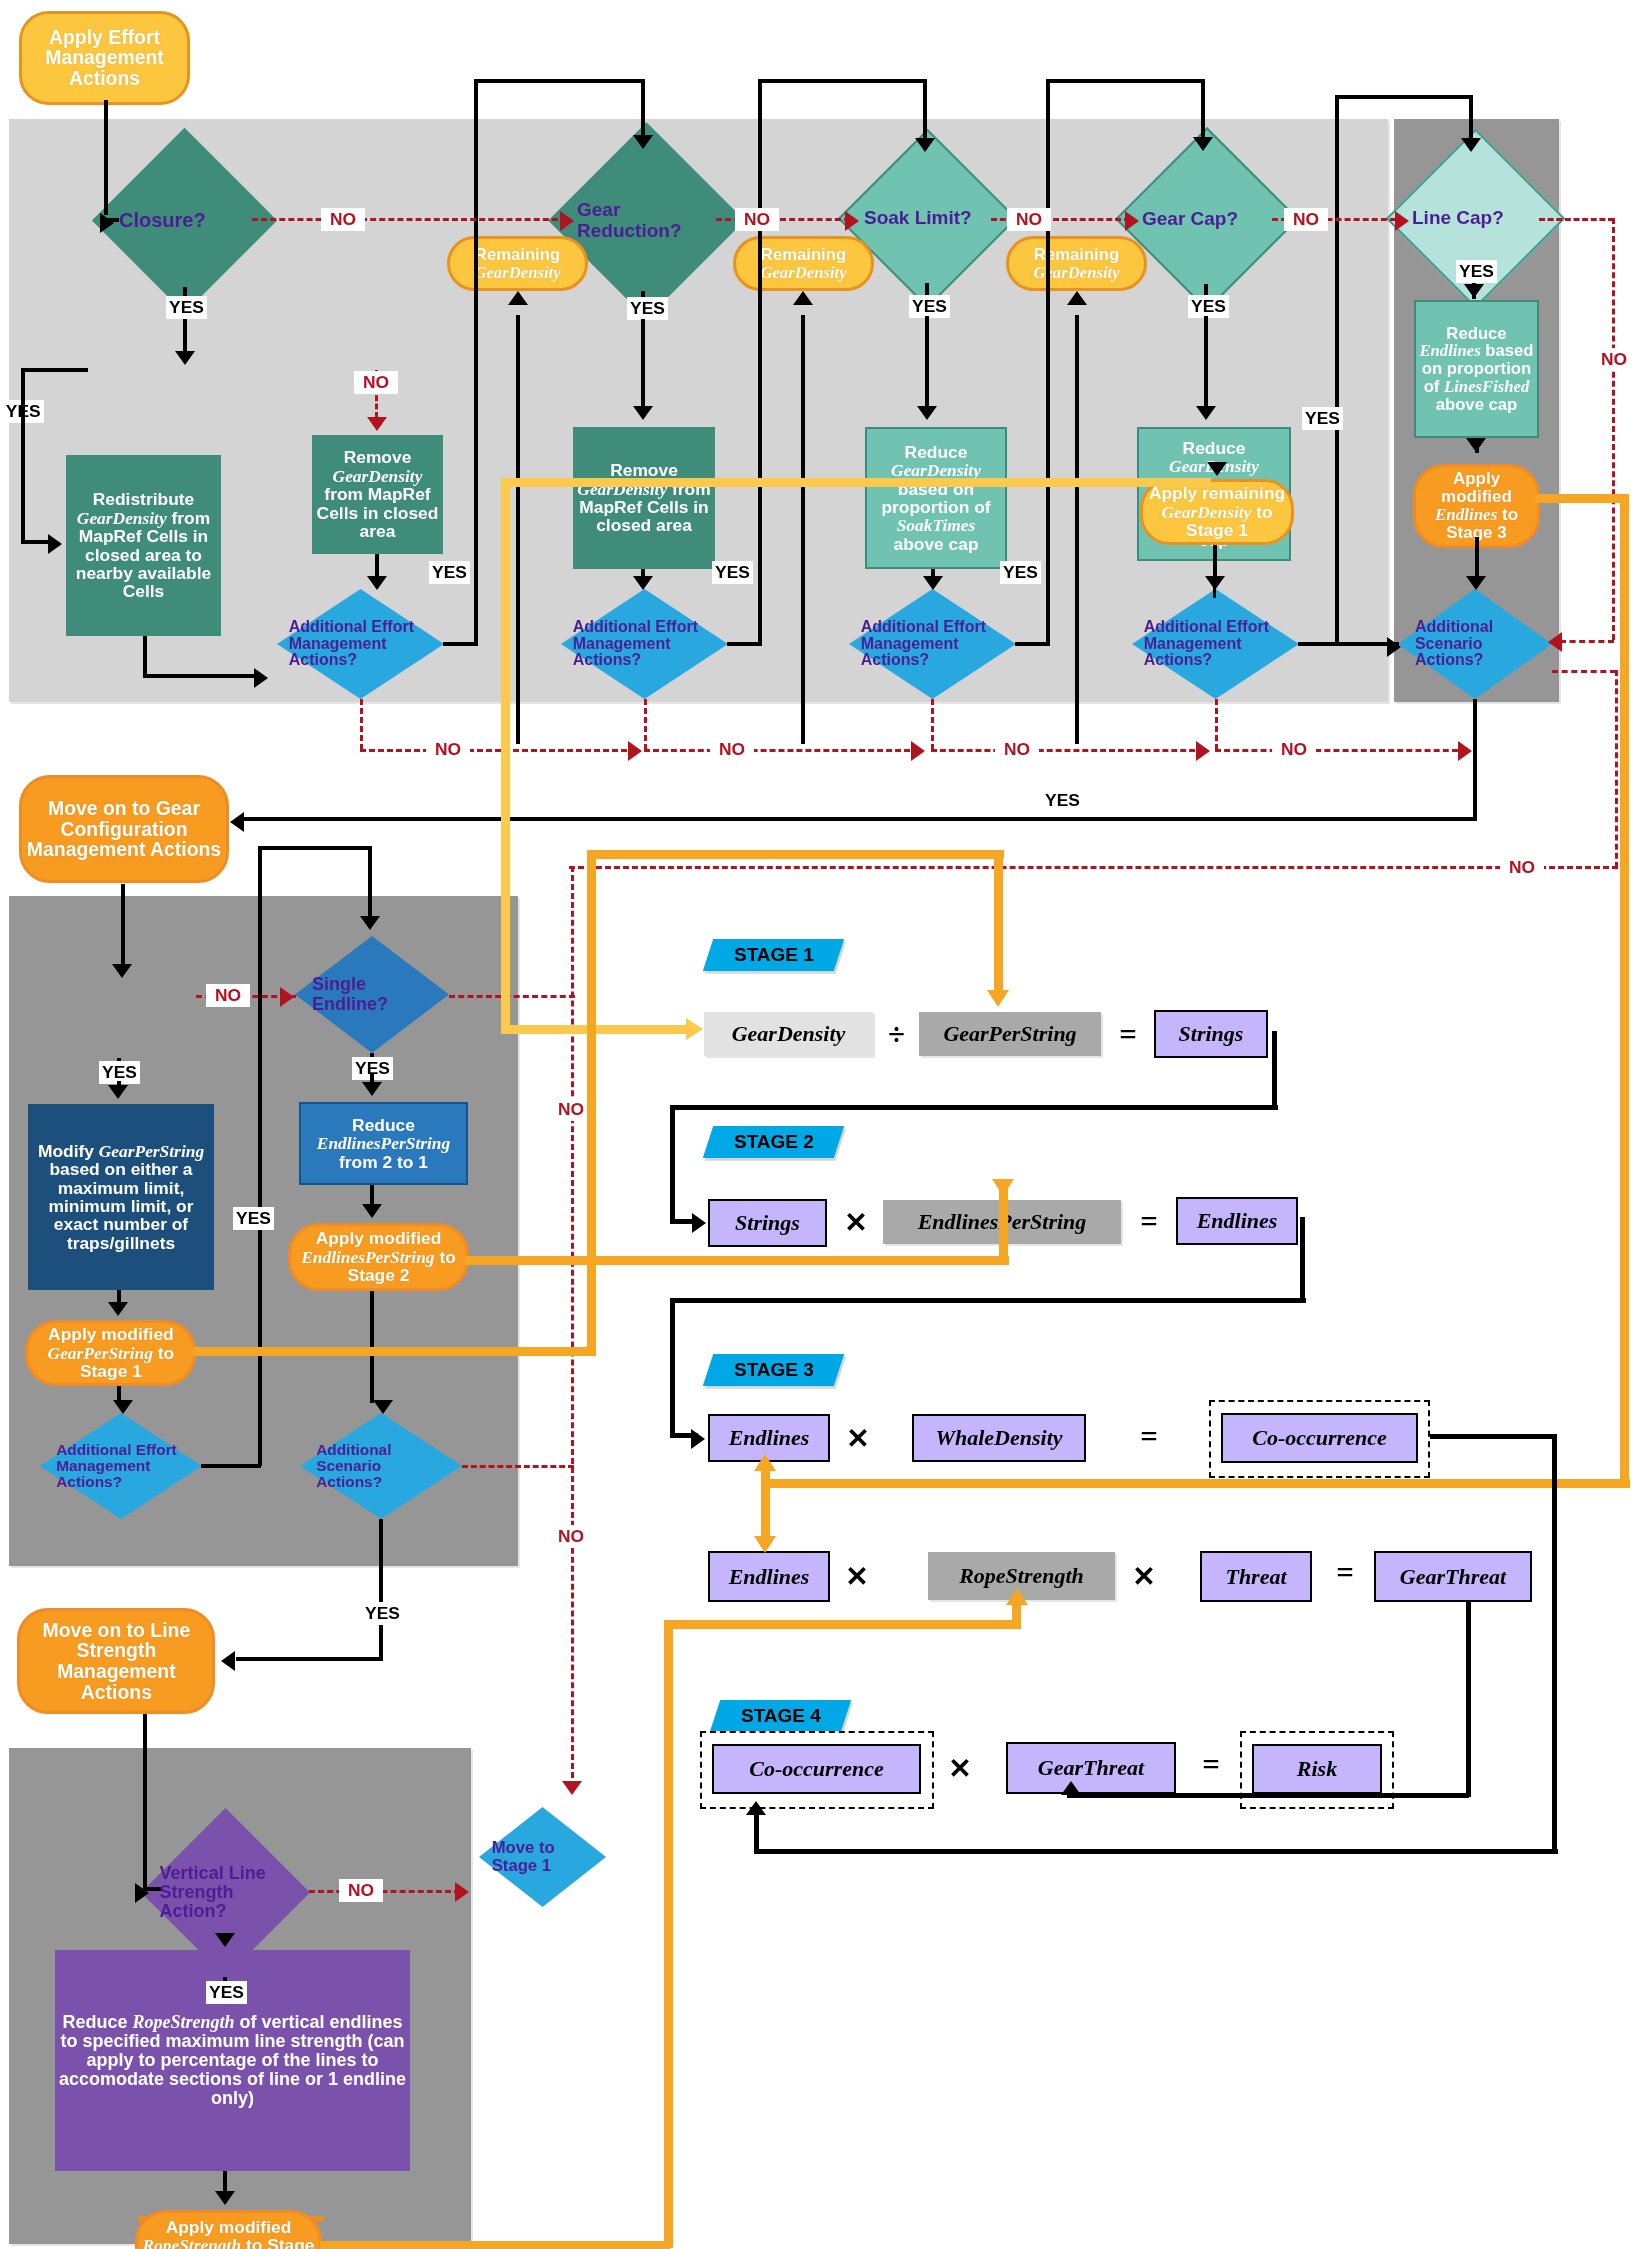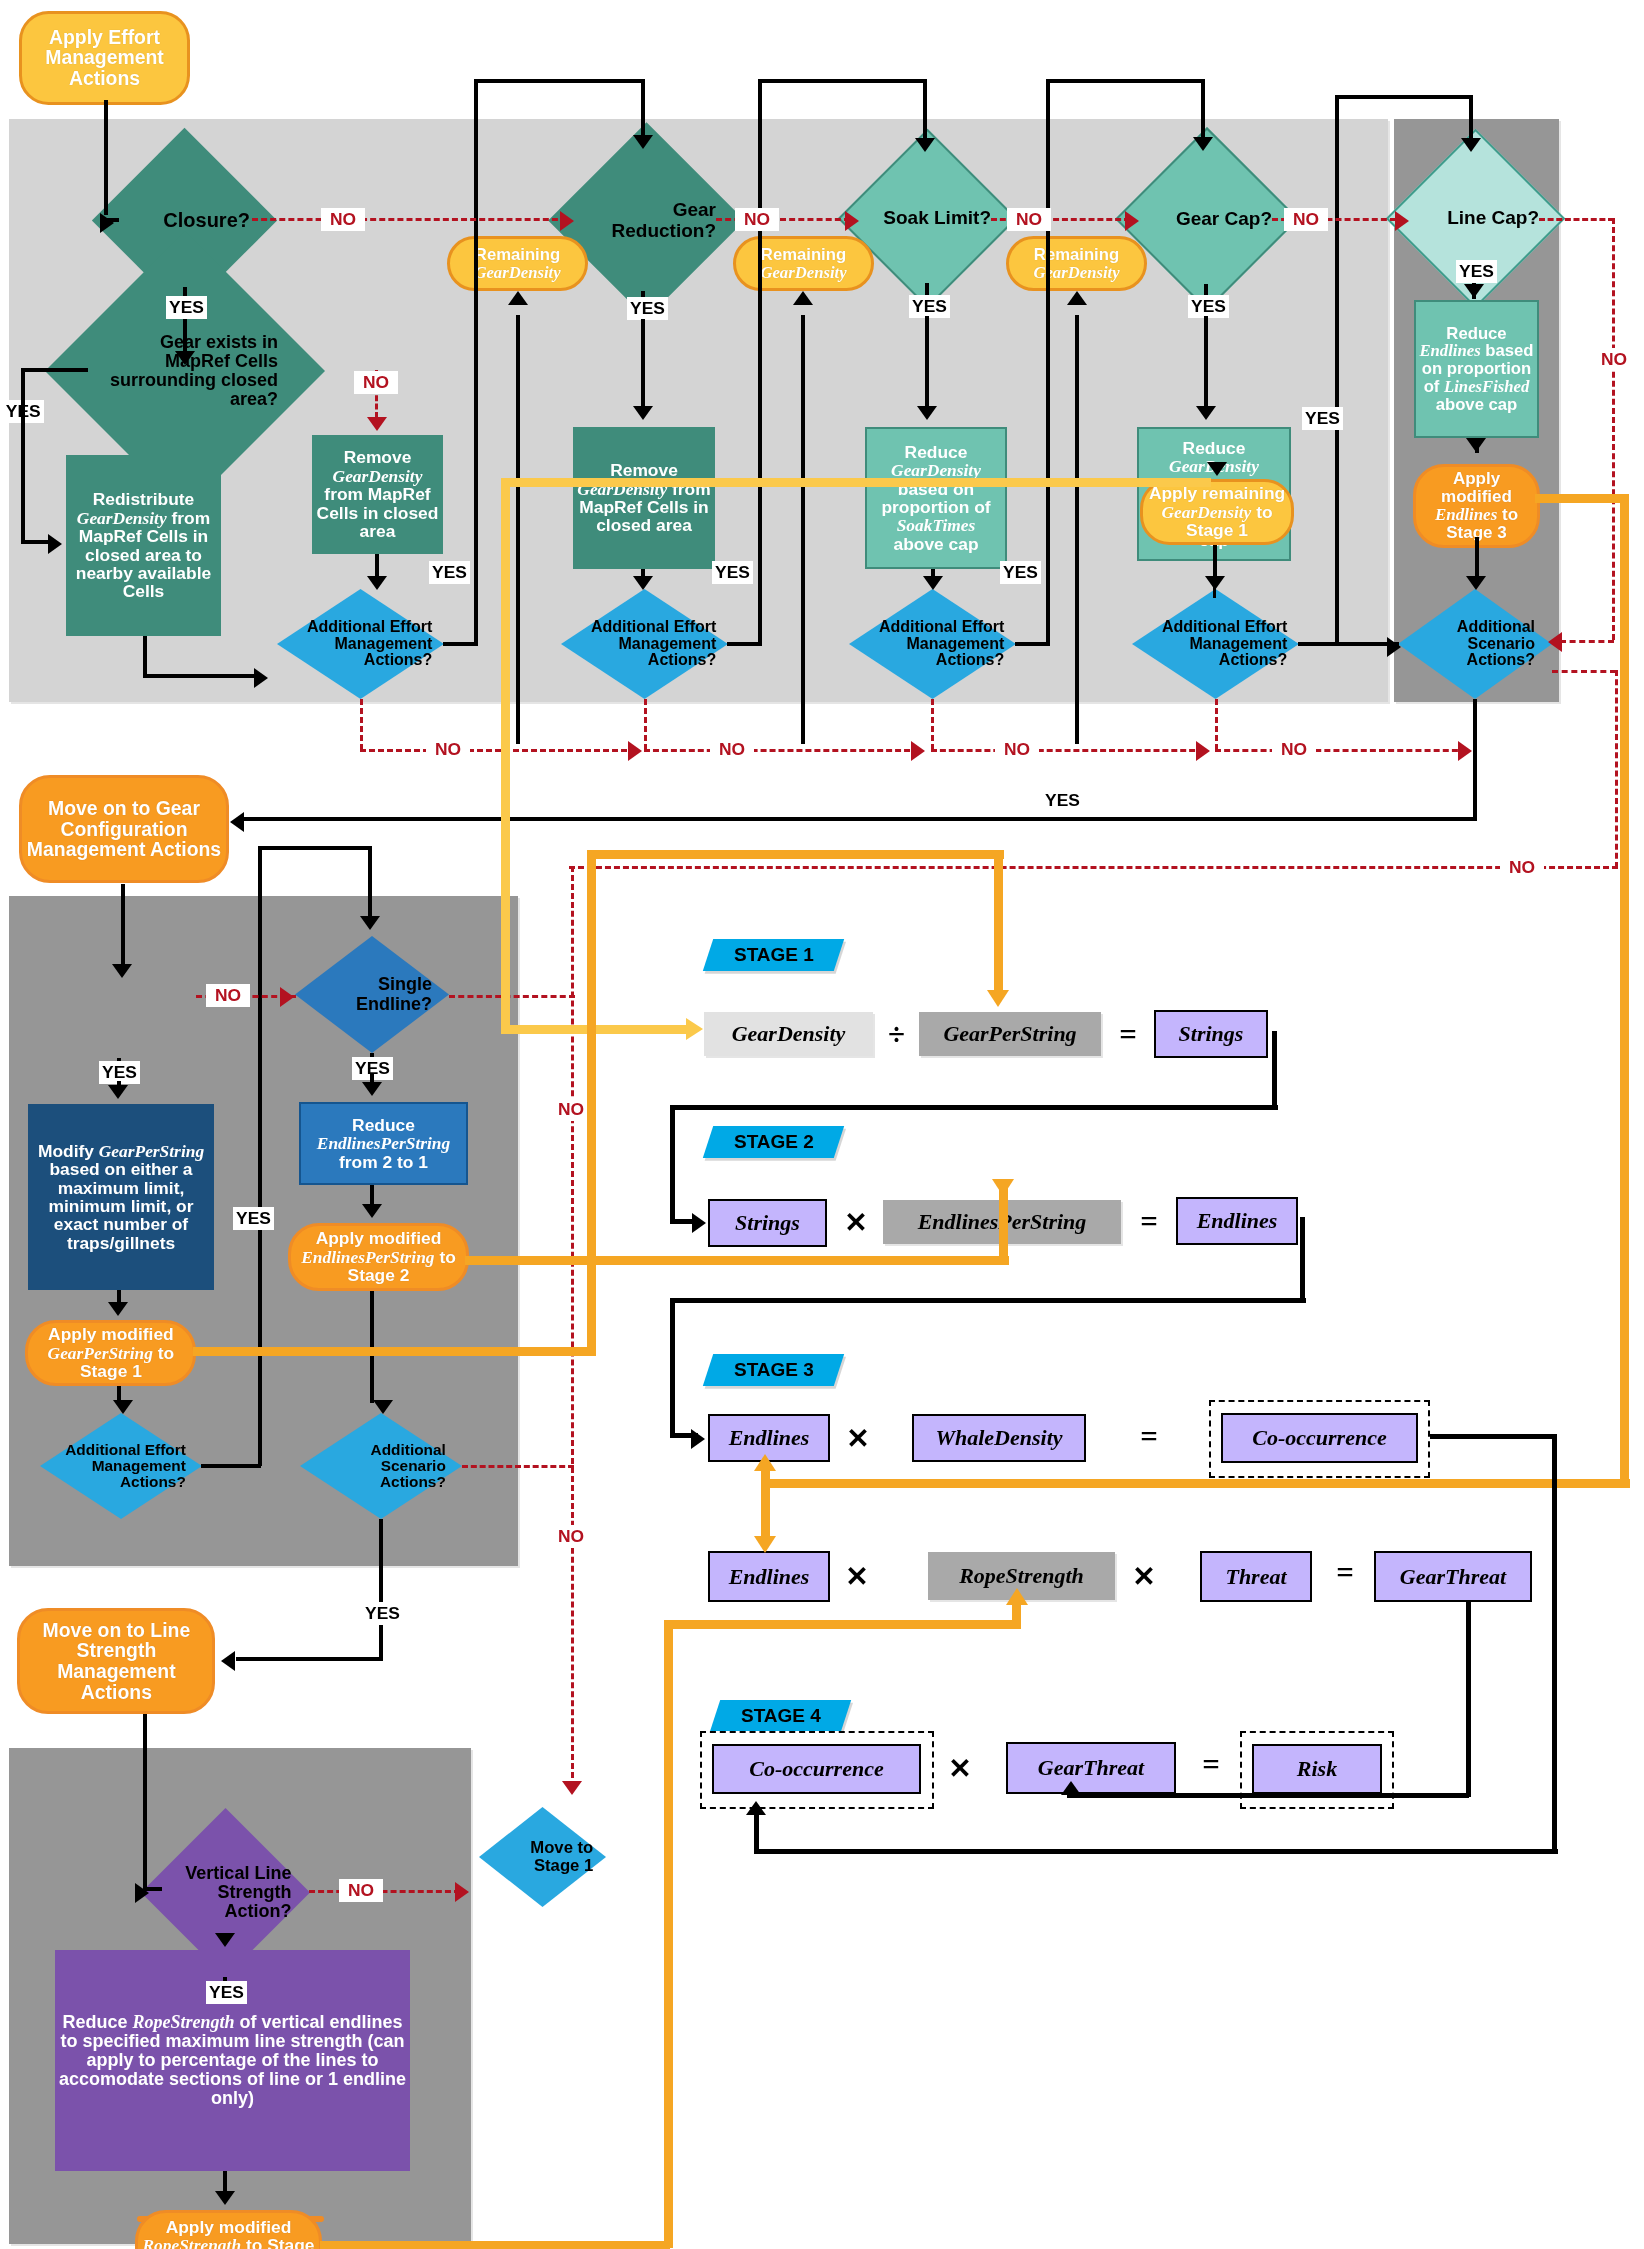--- a/index.html
+++ b/index.html
@@ -25,21 +25,21 @@
   
   .rect-green-d{background:#3f8c7b;}
   .rect-green-l{background:#6fc3b0;border:2px solid #3f8c7b;}
   .rect-blue-d{background:#1c4f7c;}
   .rect-blue-m{background:#2b79bd;border:2px solid #15558f;}
   .rect-purple{background:#7b52ab;}
 
   
   .dia{position:absolute;display:flex;align-items:center;justify-content:center;}
   .dia .shape{position:absolute;inset:0;transform:rotate(45deg);}
-  .dia .lbl{position:relative;z-index:3;color:#000000;font-weight:bold;text-align:right;
+  .dia .lbl{position:relative;z-index:3;color:#4c1d95;font-weight:bold;text-align:left;
             line-height:1.06;width:118%;}
   .d-green-d .shape{background:#3f8c7b;}
   .d-green-l .shape{background:#6fc3b0;border:2px solid #3f8c7b;}
   .d-cyan .shape{background:#b5e3dc;border:2px solid #3f9c8c;}
   .d-blue .shape{background:#29a8e0;border:2.7px solid #1b4f84;}
   .d-bluedark .shape{background:#1c5f96;}
   .d-purple .shape{background:#7b52ab;}
 
   
   .stage{position:absolute;height:32px;background:#00a9e6;color:#000;font-weight:bold;
@@ -109,24 +109,20 @@
   <div class="dia d-green-l" style="left:1142px;top:154px;width:130px;height:130px;">
     <div class="shape"></div>
     <div class="lbl" style="font-size:19px;">Gear Cap?</div>
   </div>
 
   <div class="dia d-cyan" style="left:1412px;top:155px;width:127px;height:127px;">
     <div class="shape"></div>
     <div class="lbl" style="font-size:19px;">Line Cap?</div>
   </div>
 
-  <div class="dia d-green-d" style="left:86px;top:272px;width:198px;height:198px;">
-    <div class="shape"></div>
-    <div class="lbl" style="font-size:18px;width:94%;">Gear exists in MapRef Cells surrounding closed area?</div>
-  </div>
 
   <div class="node term-yellow" style="left:447px;top:236px;width:141px;height:55px;font-size:16.7px;">
     <span class="inner">Remaining <i class="it">GearDensity</i></span>
   </div>
   <div class="node term-yellow" style="left:733px;top:236px;width:141px;height:55px;font-size:16.7px;">
     <span class="inner">Remaining <i class="it">GearDensity</i></span>
   </div>
   <div class="node term-yellow" style="left:1006px;top:236px;width:141px;height:55px;font-size:16.7px;">
     <span class="inner">Remaining <i class="it">GearDensity</i></span>
   </div>

